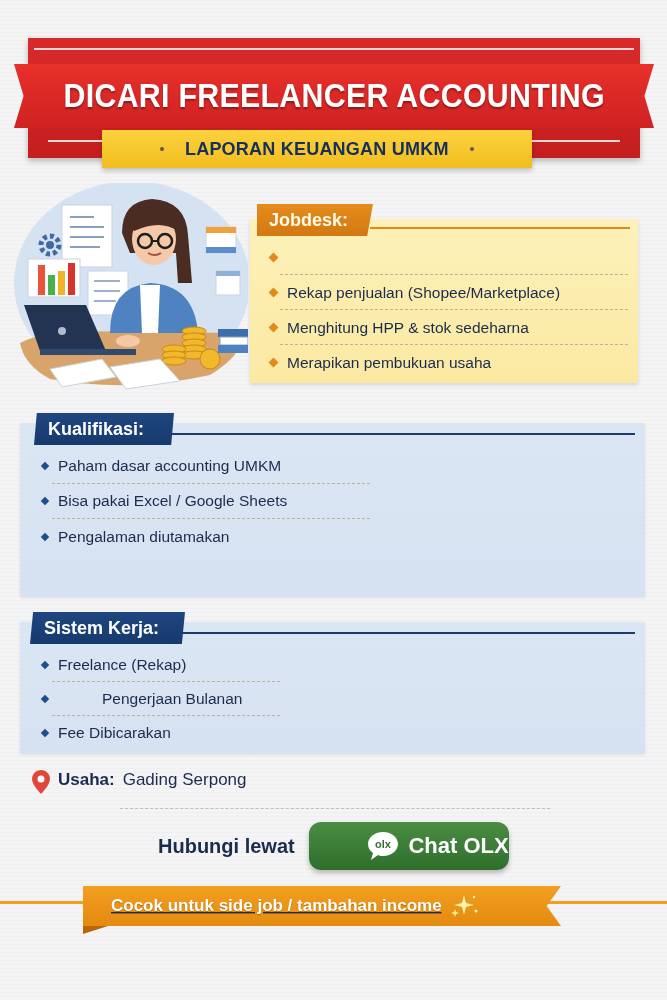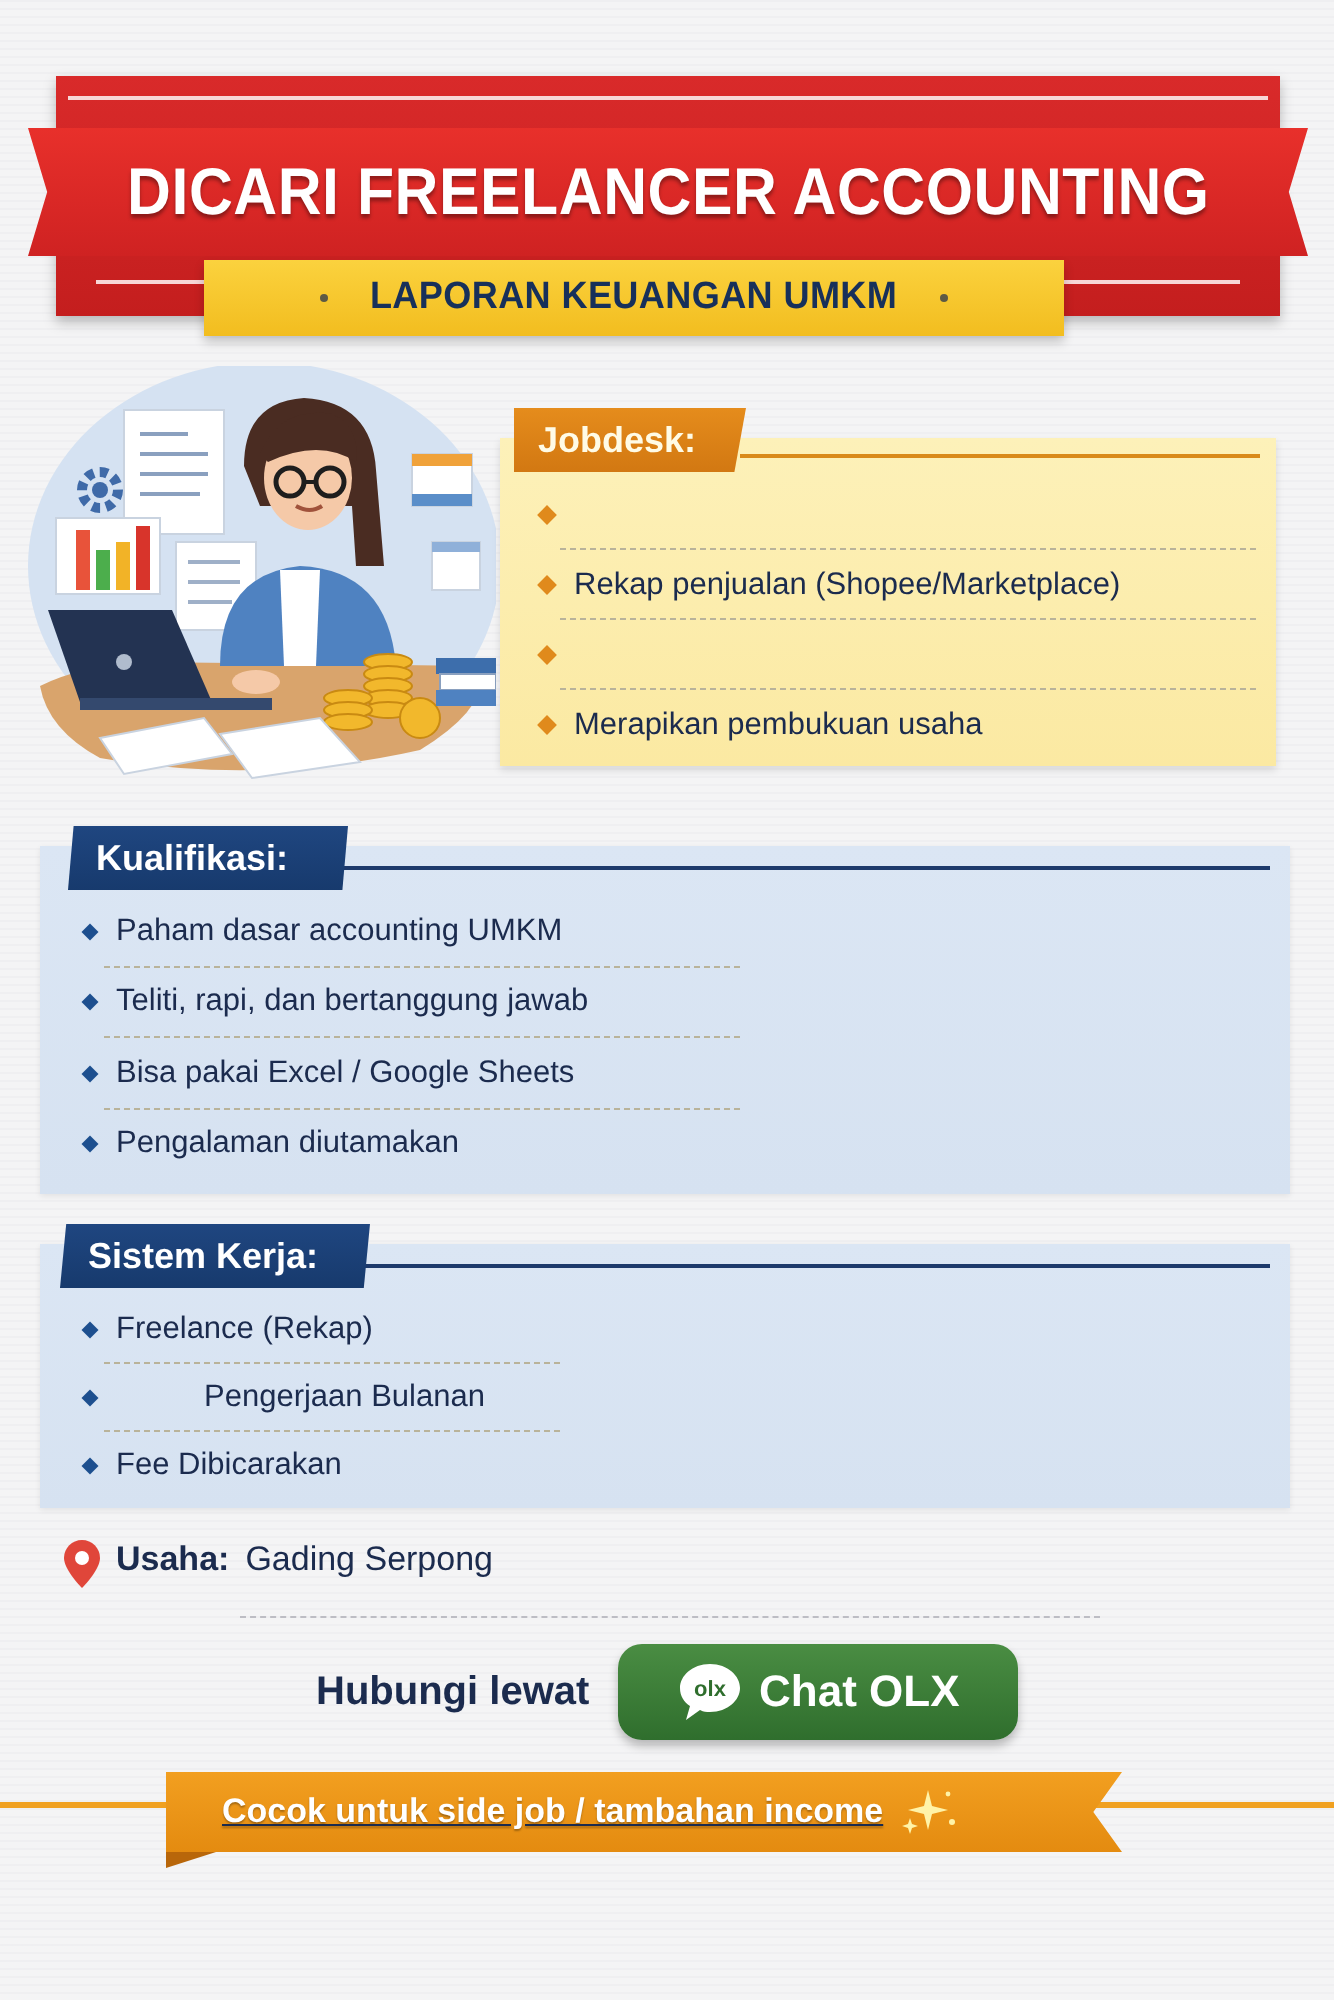--- a/index.html
+++ b/index.html
@@ -119,21 +119,21 @@
   }
 
   
   .contact {
     position: absolute; left: 158px; top: 822px; display: flex; align-items: center; gap: 14px;
   }
   .contact .hub { font-weight: bold; font-size: 20px; color: #1b2b4e; }
   .olx-btn {
     width: 200px; height: 48px; border-radius: 12px;
     background: linear-gradient(180deg, #4a8d43 0%, #2f6e2d 100%);
-    display: flex; align-items: center; justify-content: center; gap: 8px;
+    display: flex; align-items: center; justify-content: flex-end; gap: 8px;
     box-shadow: 0 3px 5px rgba(0,0,0,0.25); cursor: pointer;
   }
   .olx-btn .txt { color: #ffffff; font-weight: bold; font-size: 22px; }
 
   
   .ribbon-line {
     position: absolute; left: 0; right: 0; top: 901px; height: 3px; background: #f0a020;
   }
   .ribbon {
     position: absolute; left: 83px; top: 886px; width: 478px; height: 40px;
@@ -243,39 +243,36 @@
 <div class="job-list">
   <div class="item dash">
     <span class="bullet"></span>
   </div>
   <div class="item dash">
     <span class="bullet"></span>
     <span>Rekap penjualan (Shopee/Marketplace)</span>
   </div>
   <div class="item dash">
     <span class="bullet"></span>
+    <span>Menghitung HPP &amp; stok sedeharna</span>
   </div>
   <div class="item">
     <span class="bullet"></span>
     <span>Merapikan pembukuan usaha</span>
   </div>
 </div>
 
 <div class="blue-card" style="top:423px; height:174px;">
   <div class="rule" style="left:150px;"></div>
 </div>
 <div class="blue-tag" style="left:34px; top:413px; width:140px;">Kualifikasi:</div>
 <div class="blue-list" style="top:448px; width:330px;">
   <div class="item dash">
     <span class="bullet"></span>
     <span>Paham dasar accounting UMKM</span>
-  </div>
-  <div class="item dash">
-    <span class="bullet"></span>
-    <span>Teliti, rapi, dan bertanggung jawab</span>
   </div>
   <div class="item dash">
     <span class="bullet"></span>
     <span>Bisa pakai Excel / Google Sheets</span>
   </div>
   <div class="item">
     <span class="bullet"></span>
     <span>Pengalaman diutamakan</span>
   </div>
 </div>

